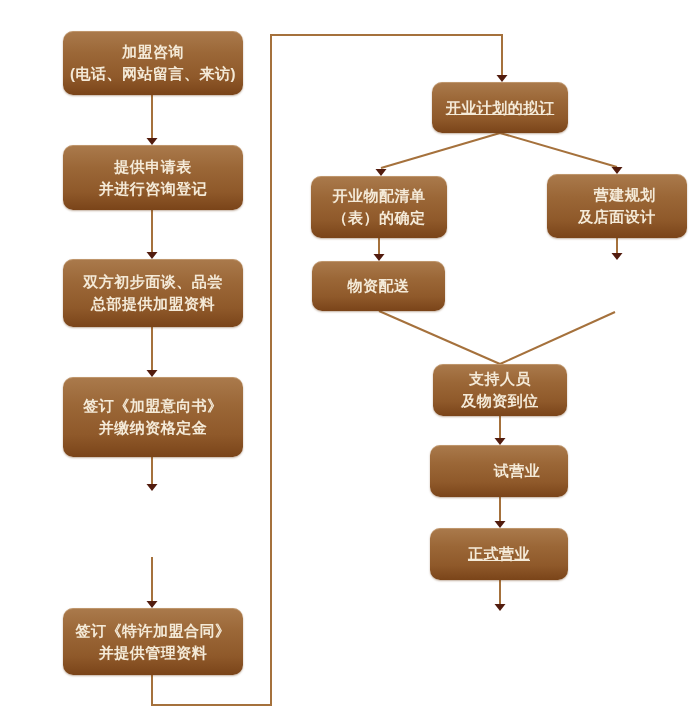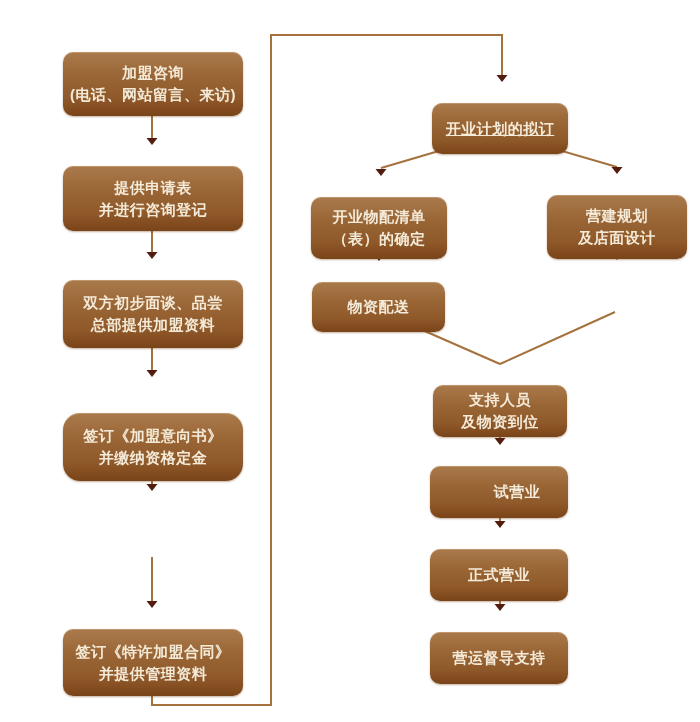--- a/index.html
+++ b/index.html
@@ -39,21 +39,20 @@
     box-sizing: border-box;
     text-align: center;
     border-radius: 10px;
     background: linear-gradient(180deg, #aa7a4c 0%, #9b6737 35%, #8f592a 72%, #7a4419 100%);
     box-shadow: inset 0 1px 0 rgba(255, 235, 205, 0.25), 0 1px 2px rgba(105, 60, 20, 0.4);
     color: #f4ead8;
     font-weight: bold;
     font-size: 15px;
     line-height: 22px;
     letter-spacing: 0.5px;
-    margin-top: 21px;
   }
   .node span {
     white-space: pre-line;
     padding: 2px 4px;
   }
 </style>
 </head>
 <body>
 
 <div class="canvas">
@@ -111,60 +110,57 @@
   <div class="node" style="left:63px; top:145px; width:180px; height:65px;">
     <span>提供申请表
 并进行咨询登记</span>
   </div>
 
   <div class="node" style="left:63px; top:259px; width:180px; height:68px;">
     <span>双方初步面谈、品尝
 总部提供加盟资料</span>
   </div>
 
-  <div class="node" style="left:63px; top:392px; width:180px; height:68px;border-radius:17px;">
+  <div class="node" style="left:63px; top:377px; width:180px; height:80px;">
     <span>签订《加盟意向书》
 并缴纳资格定金</span>
   </div>
 
 
   <div class="node" style="left:63px; top:608px; width:180px; height:67px;">
     <span>签订《特许加盟合同》
 并提供管理资料</span>
   </div>
 
   <div class="node" style="left:432px; top:82px; width:136px; height:51px;text-decoration:underline;">
     <span>开业计划的拟订</span>
   </div>
 
   <div class="node" style="left:311px; top:176px; width:136px; height:62px;">
     <span>开业物配清单
 （表）的确定</span>
   </div>
 
-  <div class="node" style="left:547px; top:174px; width:140px; height:64px;">
+  <div class="node" style="left:547px; top:174px; width:140px; height:64px;text-align:right;">
     <span>营建规划
 及店面设计</span>
   </div>
 
   <div class="node" style="left:312px; top:261px; width:133px; height:50px;">
     <span>物资配送</span>
   </div>
 
 
   <div class="node" style="left:433px; top:364px; width:134px; height:52px;">
     <span>支持人员
 及物资到位</span>
   </div>
 
   <div class="node" style="left:430px; top:445px; width:138px; height:52px;padding-left:36px;">
     <span>试营业</span>
   </div>
 
-  <div class="node" style="left:430px; top:528px; width:138px; height:52px;">
+  <div class="node" style="left:430px; top:528px; width:138px; height:52px;text-decoration:underline;">
     <span>正式营业</span>
   </div>
 
-  <div class="node" style="left:430px; top:611px; width:138px; height:52px;">
-    <span>营运督导支持</span>
-  </div>
 
 </div>
 
 </body></html>

